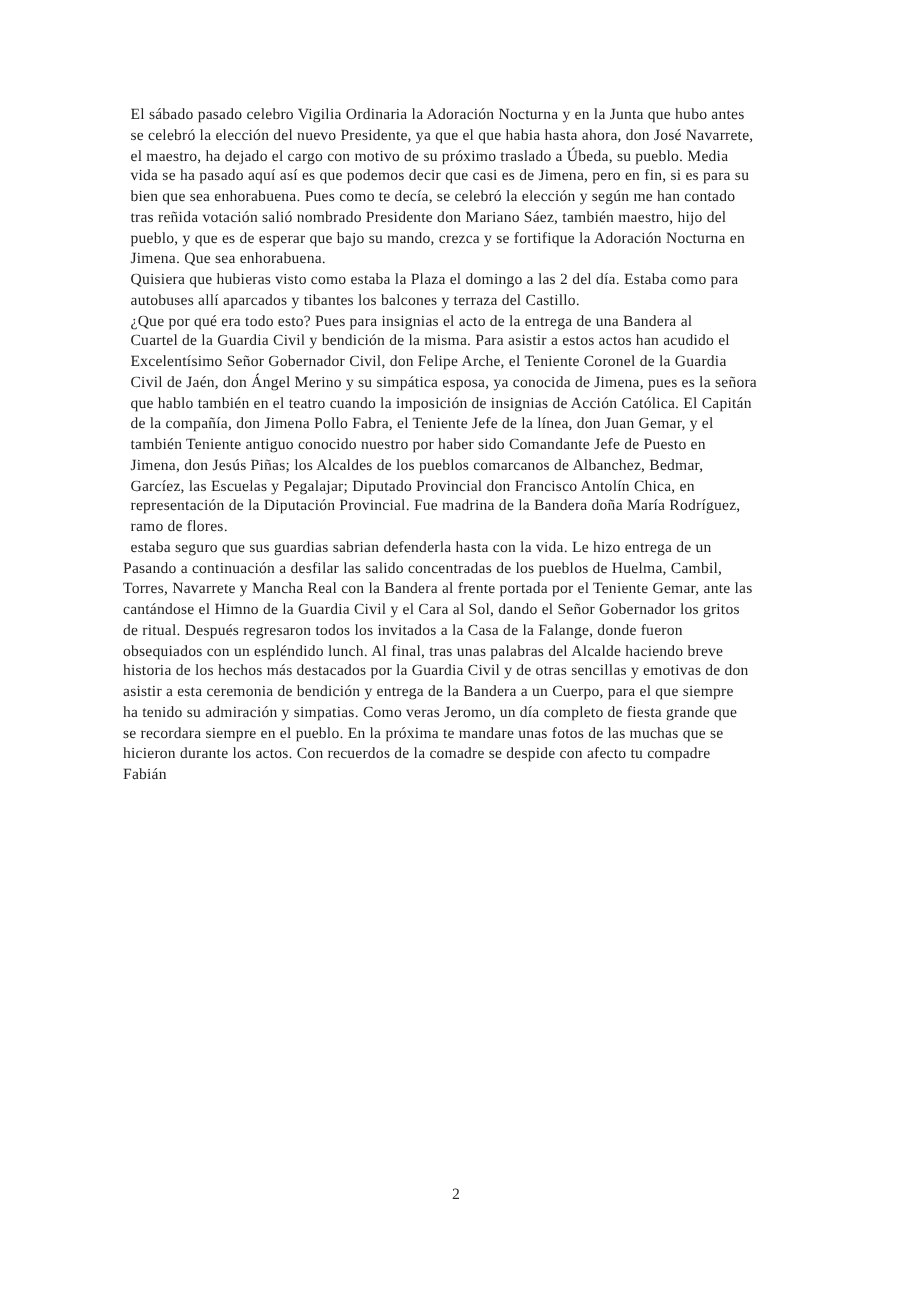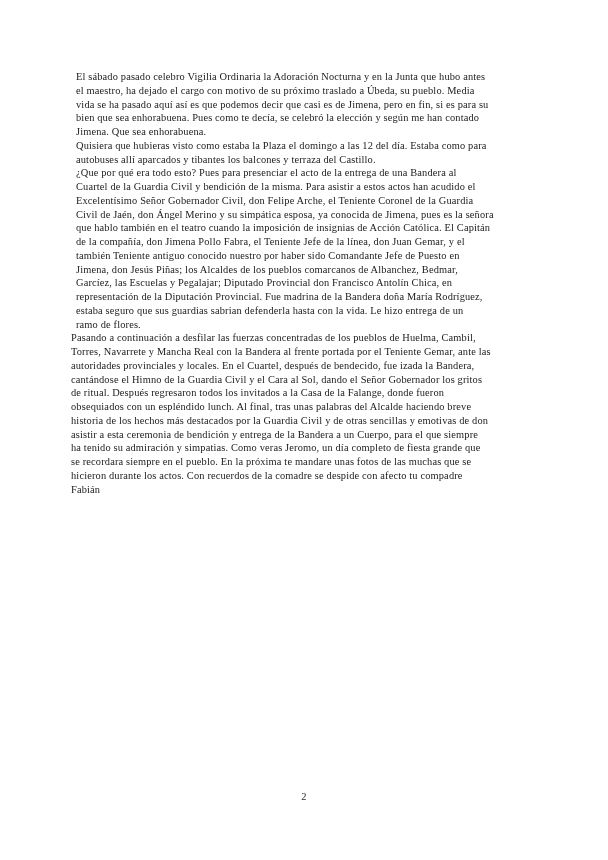--- a/index.html
+++ b/index.html
@@ -10,21 +10,21 @@
   .sheet {
     position: relative;
     width: 608px;
     height: 860px;
     background: #ffffff;
     overflow: hidden;
     font-family: "Liberation Serif", serif;
   }
   .letter-body {
     position: absolute;
-    left: 71px;
+    left: 82px;
     top: 70px;
     width: 478px;
     color: #212121;
     font-size: 10.4px;
     line-height: 13.75px;
     letter-spacing: 0.15px;
   }
   .para { margin: 0; padding: 0; }
   .para.indented { padding-left: 5px; }
   .line { white-space: nowrap; }
@@ -41,50 +41,52 @@
 </style>
 </head>
 <body>
 
 <div class="sheet">
 
   <div class="letter-body">
 
     <div class="para indented">
       <div class="line">El sábado pasado celebro Vigilia Ordinaria la Adoración Nocturna y en la Junta que hubo antes</div>
+      <div class="line">se celebró la elección del nuevo Presidente, ya que el que habia hasta ahora, don José Navarrete,</div>
       <div class="line">el maestro, ha dejado el cargo con motivo de su próximo traslado a Úbeda, su pueblo. Media</div>
       <div class="line">vida se ha pasado aquí así es que podemos decir que casi es de Jimena, pero en fin, si es para su</div>
       <div class="line">bien que sea enhorabuena. Pues como te decía, se celebró la elección y según me han contado</div>
+      <div class="line">tras reñida votación salió nombrado Presidente don Mariano Sáez, también maestro, hijo del</div>
+      <div class="line">pueblo, y que es de esperar que bajo su mando, crezca y se fortifique la Adoración Nocturna en</div>
       <div class="line">Jimena. Que sea enhorabuena.</div>
     </div>
 
     <div class="para indented">
-      <div class="line">Quisiera que hubieras visto como estaba la Plaza el domingo a las 12 del día. Estaba como para</div>
+      <div class="line">Quisiera que hubieras visto como estaba la Plaza el domingo a las 2 del día. Estaba como para</div>
       <div class="line">autobuses allí aparcados y tibantes los balcones y terraza del Castillo.</div>
     </div>
 
     <div class="para indented">
-      <div class="line">¿Que por qué era todo esto? Pues para presenciar el acto de la entrega de una Bandera al</div>
+      <div class="line">¿Que por qué era todo esto? Pues para insignias el acto de la entrega de una Bandera al</div>
       <div class="line">Cuartel de la Guardia Civil y bendición de la misma. Para asistir a estos actos han acudido el</div>
       <div class="line">Excelentísimo Señor Gobernador Civil, don Felipe Arche, el Teniente Coronel de la Guardia</div>
       <div class="line">Civil de Jaén, don Ángel Merino y su simpática esposa, ya conocida de Jimena, pues es la señora</div>
       <div class="line">que hablo también en el teatro cuando la imposición de insignias de Acción Católica. El Capitán</div>
       <div class="line">de la compañía, don Jimena Pollo Fabra, el Teniente Jefe de la línea, don Juan Gemar, y el</div>
       <div class="line">también Teniente antiguo conocido nuestro por haber sido Comandante Jefe de Puesto en</div>
       <div class="line">Jimena, don Jesús Piñas; los Alcaldes de los pueblos comarcanos de Albanchez, Bedmar,</div>
       <div class="line">Garcíez, las Escuelas y Pegalajar; Diputado Provincial don Francisco Antolín Chica, en</div>
       <div class="line">representación de la Diputación Provincial. Fue madrina de la Bandera doña María Rodríguez,</div>
+      <div class="line">ramo de flores.</div>
       <div class="line">estaba seguro que sus guardias sabrian defenderla hasta con la vida. Le hizo entrega de un</div>
-      <div class="line">ramo de flores.</div>
     </div>
 
     <div class="para">
-      <div class="line">Pasando a continuación a desfilar las fuerzas concentradas de los pueblos de Huelma, Cambil,</div>
+      <div class="line">Pasando a continuación a desfilar las salido concentradas de los pueblos de Huelma, Cambil,</div>
       <div class="line">Torres, Navarrete y Mancha Real con la Bandera al frente portada por el Teniente Gemar, ante las</div>
-      <div class="line">autoridades provinciales y locales. En el Cuartel, después de bendecido, fue izada la Bandera,</div>
       <div class="line">cantándose el Himno de la Guardia Civil y el Cara al Sol, dando el Señor Gobernador los gritos</div>
       <div class="line">de ritual. Después regresaron todos los invitados a la Casa de la Falange, donde fueron</div>
       <div class="line">obsequiados con un espléndido lunch. Al final, tras unas palabras del Alcalde haciendo breve</div>
       <div class="line">historia de los hechos más destacados por la Guardia Civil y de otras sencillas y emotivas de don</div>
       <div class="line">asistir a esta ceremonia de bendición y entrega de la Bandera a un Cuerpo, para el que siempre</div>
       <div class="line">ha tenido su admiración y simpatias. Como veras Jeromo, un día completo de fiesta grande que</div>
       <div class="line">se recordara siempre en el pueblo. En la próxima te mandare unas fotos de las muchas que se</div>
       <div class="line">hicieron durante los actos. Con recuerdos de la comadre se despide con afecto tu compadre</div>
       <div class="line">Fabián</div>
     </div>

